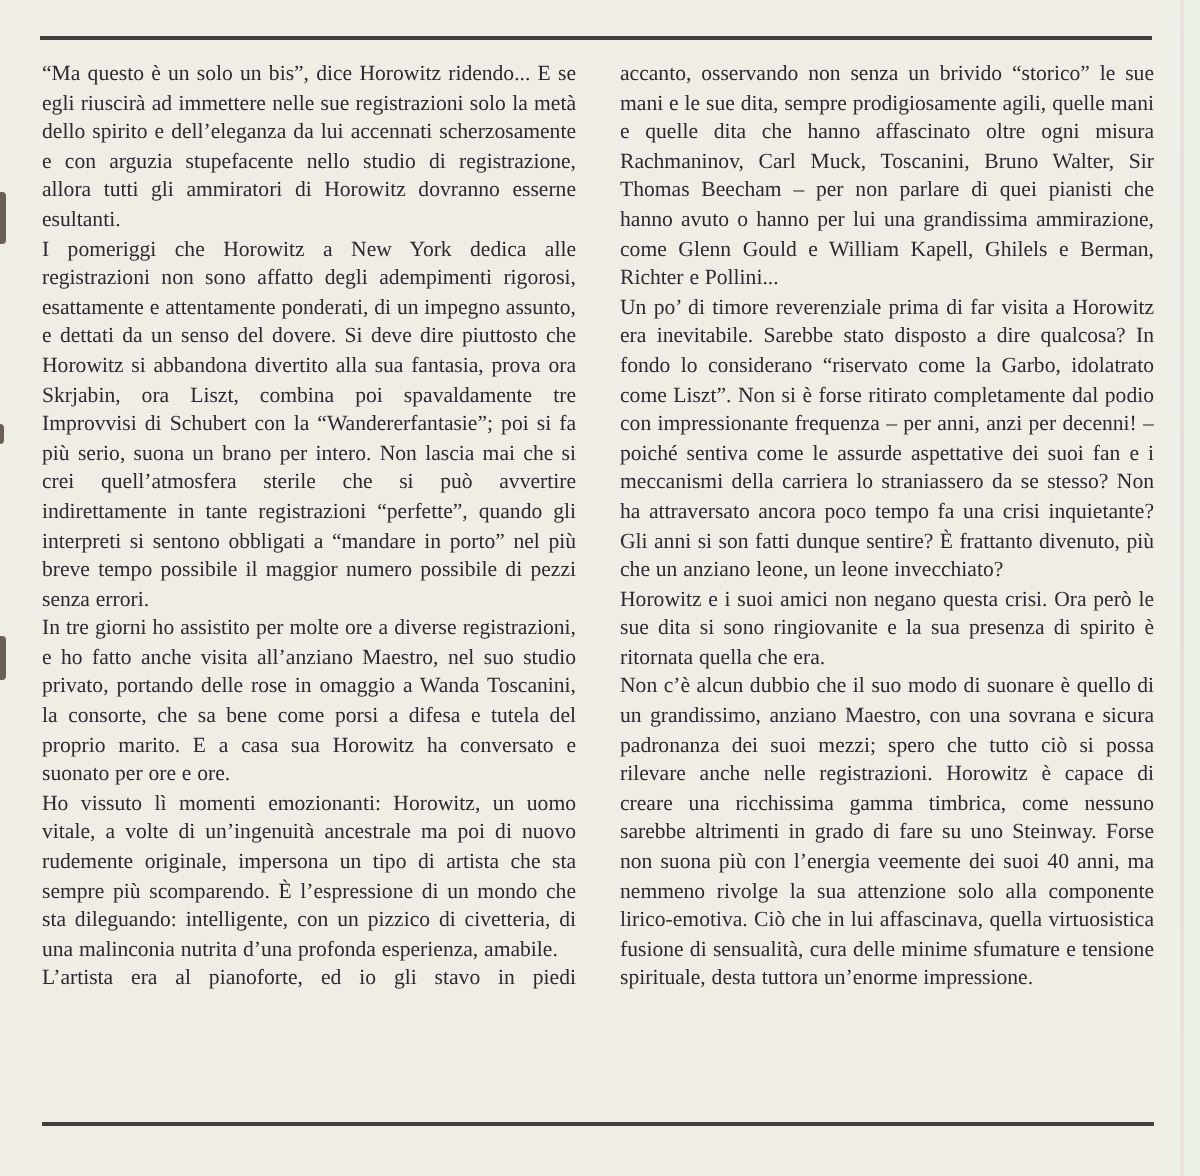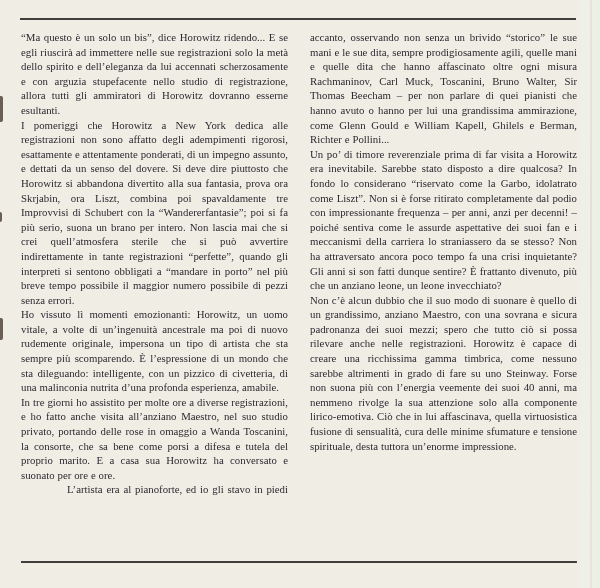--- a/index.html
+++ b/index.html
@@ -45,21 +45,20 @@
     text-align:justify;
     hyphens:auto;
     -webkit-hyphens:auto;
     font-size:10.8px;
     line-height:14.6px;
     color:var(--ink);
     word-spacing:0.02em;
   }
   p.para.cont{
     text-align-last:justify;
-    margin-left:46px;
   }
   
   .page-edge{
     position:absolute;
     top:0;right:0;
     width:24px;height:588px;
     background:linear-gradient(90deg,
       rgba(238,241,231,0) 0%,
       rgba(238,241,231,0.85) 35%,
       #edf1e7 60%,
@@ -83,27 +82,28 @@
 </head>
 <body>
 
 <div class="page">
   <div class="rule rule-top"></div>
 
   <div class="columns">
     <div class="column">
         <p class="para" lang="it">“Ma questo è un solo un bis”, dice Horowitz ridendo... E se egli riuscirà ad immettere nelle sue registrazioni solo la metà dello spirito e dell’eleganza da lui accennati scherzosamente e con arguzia stupefacente nello studio di registrazione, allora tutti gli ammiratori di Horowitz dovranno esserne esultanti.</p>
         <p class="para" lang="it">I pomeriggi che Horowitz a New York dedica alle registrazioni non sono affatto degli adempimenti rigorosi, esattamente e attentamente ponderati, di un impegno assunto, e dettati da un senso del dovere. Si deve dire piuttosto che Horowitz si abbandona divertito alla sua fantasia, prova ora Skrjabin, ora Liszt, combina poi spavaldamente tre Improvvisi di Schubert con la “Wandererfantasie”; poi si fa più serio, suona un brano per intero. Non lascia mai che si crei quell’atmosfera sterile che si può avvertire indirettamente in tante registrazioni “perfette”, quando gli interpreti si sentono obbligati a “mandare in porto” nel più breve tempo possibile il maggior numero possibile di pezzi senza errori.</p>
+        <p class="para" lang="it">In tre giorni ho assistito per molte ore a diverse registrazioni, e ho fatto anche visita all’anziano Maestro, nel suo studio privato, portando delle rose in omaggio a Wanda Toscanini, la consorte, che sa bene come porsi a difesa e tutela del proprio marito. E a casa sua Horowitz ha conversato e suonato per ore e ore.</p>
         <p class="para" lang="it">Ho vissuto lì momenti emozionanti: Horowitz, un uomo vitale, a volte di un’ingenuità ancestrale ma poi di nuovo rudemente originale, impersona un tipo di artista che sta sempre più scomparendo. È l’espressione di un mondo che sta dileguando: intelligente, con un pizzico di civetteria, di una malinconia nutrita d’una profonda esperienza, amabile.</p>
-        <p class="para" lang="it">In tre giorni ho assistito per molte ore a diverse registrazioni, e ho fatto anche visita all’anziano Maestro, nel suo studio privato, portando delle rose in omaggio a Wanda Toscanini, la consorte, che sa bene come porsi a difesa e tutela del proprio marito. E a casa sua Horowitz ha conversato e suonato per ore e ore.</p>
         <p class="para cont" lang="it">L’artista era al pianoforte, ed io gli stavo in piedi</p>
       </div>
     <div class="column">
         <p class="para" lang="it">accanto, osservando non senza un brivido “storico” le sue mani e le sue dita, sempre prodigiosamente agili, quelle mani e quelle dita che hanno affascinato oltre ogni misura Rachmaninov, Carl Muck, Toscanini, Bruno Walter, Sir Thomas Beecham – per non parlare di quei pianisti che hanno avuto o hanno per lui una grandissima ammirazione, come Glenn Gould e William Kapell, Ghilels e Berman, Richter e Pollini...</p>
         <p class="para" lang="it">Un po’ di timore reverenziale prima di far visita a Horowitz era inevitabile. Sarebbe stato disposto a dire qualcosa? In fondo lo considerano “riservato come la Garbo, idolatrato come Liszt”. Non si è forse ritirato completamente dal podio con impressionante frequenza – per anni, anzi per decenni! – poiché sentiva come le assurde aspettative dei suoi fan e i meccanismi della carriera lo straniassero da se stesso? Non ha attraversato ancora poco tempo fa una crisi inquietante? Gli anni si son fatti dunque sentire? È frattanto divenuto, più che un anziano leone, un leone invecchiato?</p>
+        <p class="para" lang="it">Horowitz e i suoi amici non negano questa crisi. Ora però le sue dita si sono ringiovanite e la sua presenza di spirito è ritornata quella che era.</p>
         <p class="para" lang="it">Non c’è alcun dubbio che il suo modo di suonare è quello di un grandissimo, anziano Maestro, con una sovrana e sicura padronanza dei suoi mezzi; spero che tutto ciò si possa rilevare anche nelle registrazioni. Horowitz è capace di creare una ricchissima gamma timbrica, come nessuno sarebbe altrimenti in grado di fare su uno Steinway. Forse non suona più con l’energia veemente dei suoi 40 anni, ma nemmeno rivolge la sua attenzione solo alla componente lirico-emotiva. Ciò che in lui affascinava, quella virtuosistica fusione di sensualità, cura delle minime sfumature e tensione spirituale, desta tuttora un’enorme impressione.</p>
       </div>
   </div>
 
   <div class="rule rule-bottom"></div>
 
   <div class="speck speck1"></div>
   <div class="speck speck2"></div>
   <div class="speck speck3"></div>
 

